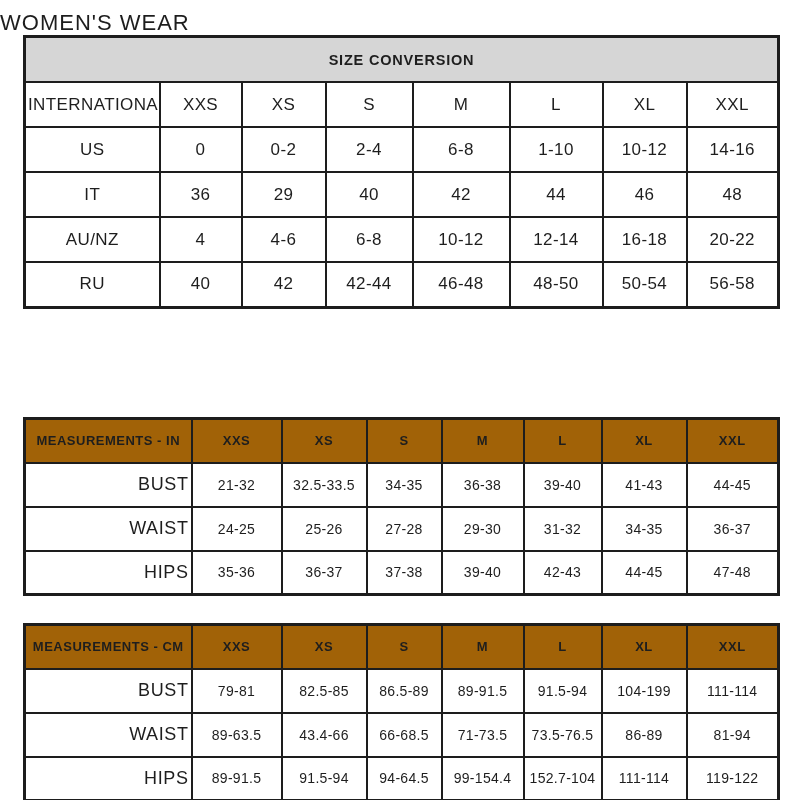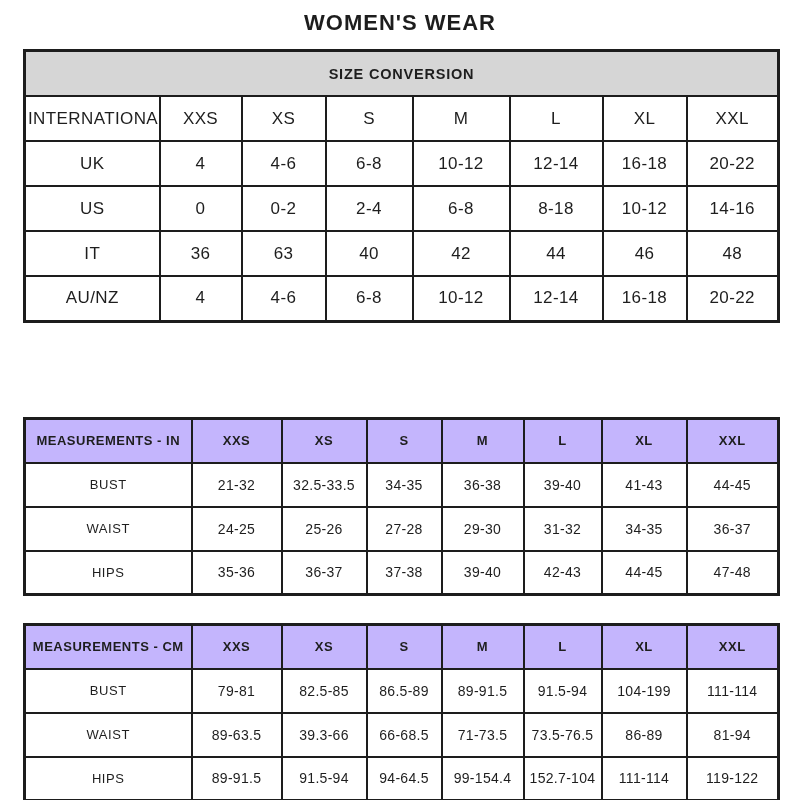--- a/index.html
+++ b/index.html
@@ -14,62 +14,61 @@
   }
   .page {
     position: relative;
     width: 800px;
     height: 800px;
     overflow: hidden;
   }
   .page-title {
     margin: 0;
     padding-top: 10px;
-    text-align: center;
     font-size: 22px;
-    font-weight: 700;
+    font-weight: 400;
     letter-spacing: 1px;
     color: #1d1d1d;
   }
   table {
     position: absolute;
     border-collapse: collapse;
     table-layout: fixed;
     border: 3px solid #1d1d1d;
   }
   td {
     border: 2px solid #1d1d1d;
     text-align: center;
     vertical-align: middle;
     padding: 0 2px;
     overflow: hidden;
     white-space: nowrap;
   }
   
-  .t1 { left: 23px; top: 49px; width: 754px; }
+  .t1 { left: 23px; top: 35px; width: 754px; }
   .t1 tr { height: 45px; }
   .t1 td { font-size: 17px; letter-spacing: 0.4px; }
   .t1 .band {
     background: #d6d6d6;
     font-weight: 700;
     font-size: 14.5px;
     letter-spacing: 0.8px;
     height: 43px;
   }
   
   .t2 { left: 23px; top: 417px; width: 754px; }
   .t3 { left: 23px; top: 623px; width: 754px; }
   .tm tr { height: 44px; }
   .tm .hdr {
-    background: #c4b5fd;
+    background: #a16207;
     font-weight: 700;
     font-size: 13px;
     letter-spacing: 0.5px;
   }
-  .tm .rowlabel { font-size: 13px; letter-spacing: 0.6px; }
+  .tm .rowlabel { font-size: 18px; letter-spacing: 0.6px; text-align: right; }
   .tm .val { font-size: 14px; letter-spacing: 0.3px; }
 </style>
 </head>
 <body>
 
 <div class="page">
 
   <h1 class="page-title">WOMEN'S WEAR</h1>
 
   <table class="t1">
@@ -91,59 +90,59 @@
           <td>INTERNATIONAL</td>
           <td>XXS</td>
           <td>XS</td>
           <td>S</td>
           <td>M</td>
           <td>L</td>
           <td>XL</td>
           <td>XXL</td>
         </tr>
         <tr>
-          <td>UK</td>
-          <td>4</td>
-          <td>4-6</td>
-          <td>6-8</td>
-          <td>10-12</td>
-          <td>12-14</td>
-          <td>16-18</td>
-          <td>20-22</td>
-        </tr>
-        <tr>
           <td>US</td>
           <td>0</td>
           <td>0-2</td>
           <td>2-4</td>
           <td>6-8</td>
-          <td>8-18</td>
+          <td>1-10</td>
           <td>10-12</td>
           <td>14-16</td>
         </tr>
         <tr>
           <td>IT</td>
           <td>36</td>
-          <td>63</td>
+          <td>29</td>
           <td>40</td>
           <td>42</td>
           <td>44</td>
           <td>46</td>
           <td>48</td>
         </tr>
         <tr>
           <td>AU/NZ</td>
           <td>4</td>
           <td>4-6</td>
           <td>6-8</td>
           <td>10-12</td>
           <td>12-14</td>
           <td>16-18</td>
           <td>20-22</td>
         </tr>
+        <tr>
+          <td>RU</td>
+          <td>40</td>
+          <td>42</td>
+          <td>42-44</td>
+          <td>46-48</td>
+          <td>48-50</td>
+          <td>50-54</td>
+          <td>56-58</td>
+        </tr>
       </tbody>
   </table>
 
   <table class="t2 tm">
     <colgroup>
       <col style="width:167px">
         <col style="width:90px">
         <col style="width:85px">
         <col style="width:75px">
       <col style="width:82px">
@@ -223,21 +222,21 @@
           <td class="val">82.5-85</td>
           <td class="val">86.5-89</td>
           <td class="val">89-91.5</td>
           <td class="val">91.5-94</td>
           <td class="val">104-199</td>
           <td class="val">111-114</td>
         </tr>
         <tr>
           <td class="rowlabel">WAIST</td>
           <td class="val">89-63.5</td>
-          <td class="val">39.3-66</td>
+          <td class="val">43.4-66</td>
           <td class="val">66-68.5</td>
           <td class="val">71-73.5</td>
           <td class="val">73.5-76.5</td>
           <td class="val">86-89</td>
           <td class="val">81-94</td>
         </tr>
         <tr>
           <td class="rowlabel">HIPS</td>
           <td class="val">89-91.5</td>
           <td class="val">91.5-94</td>

